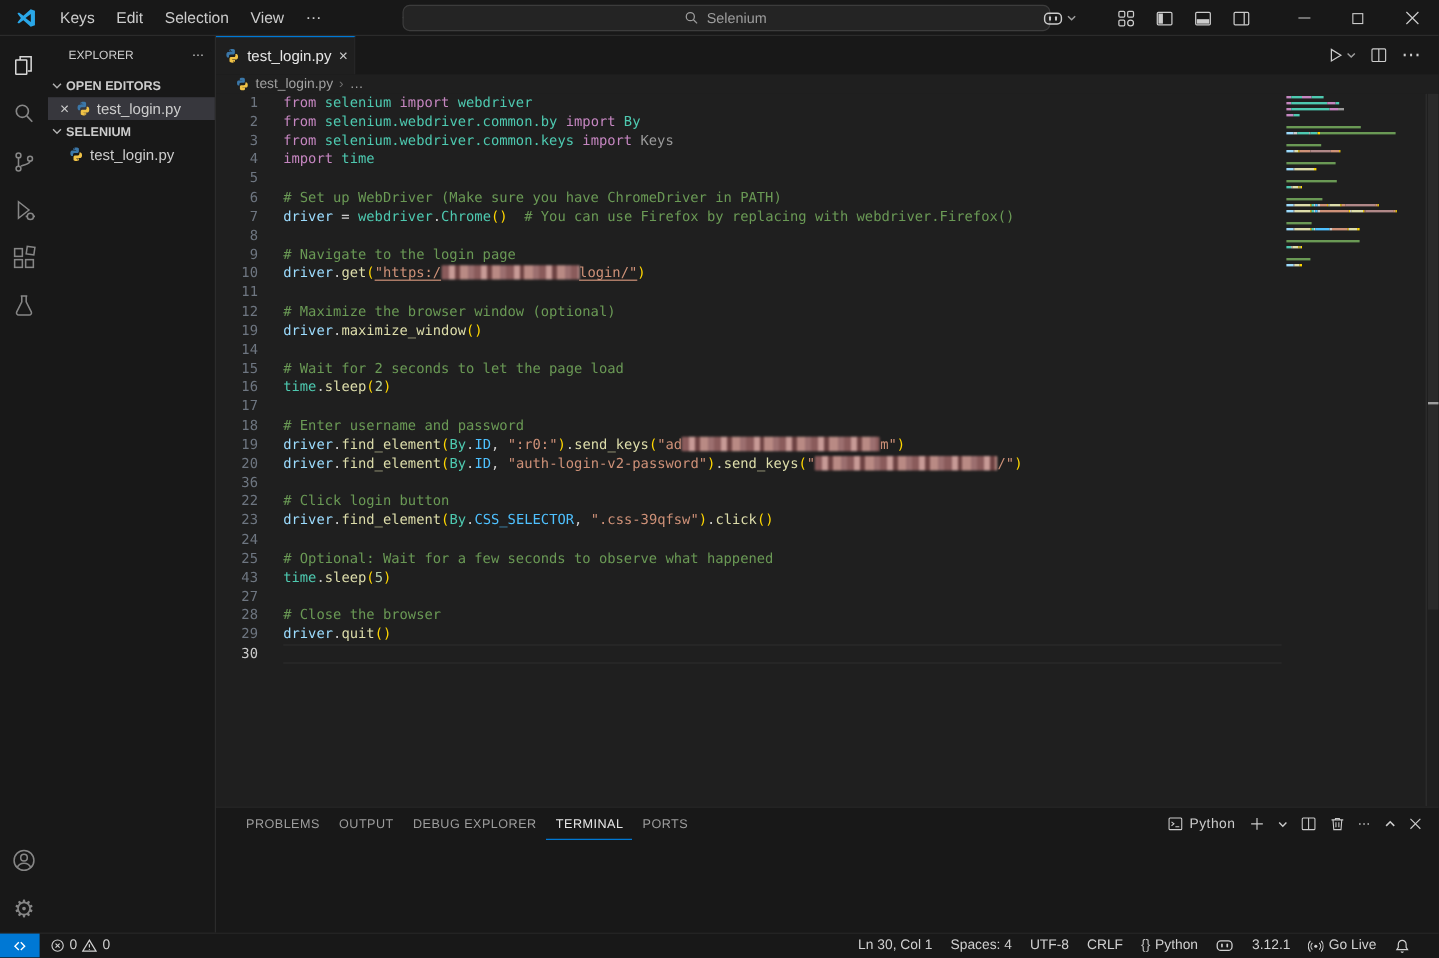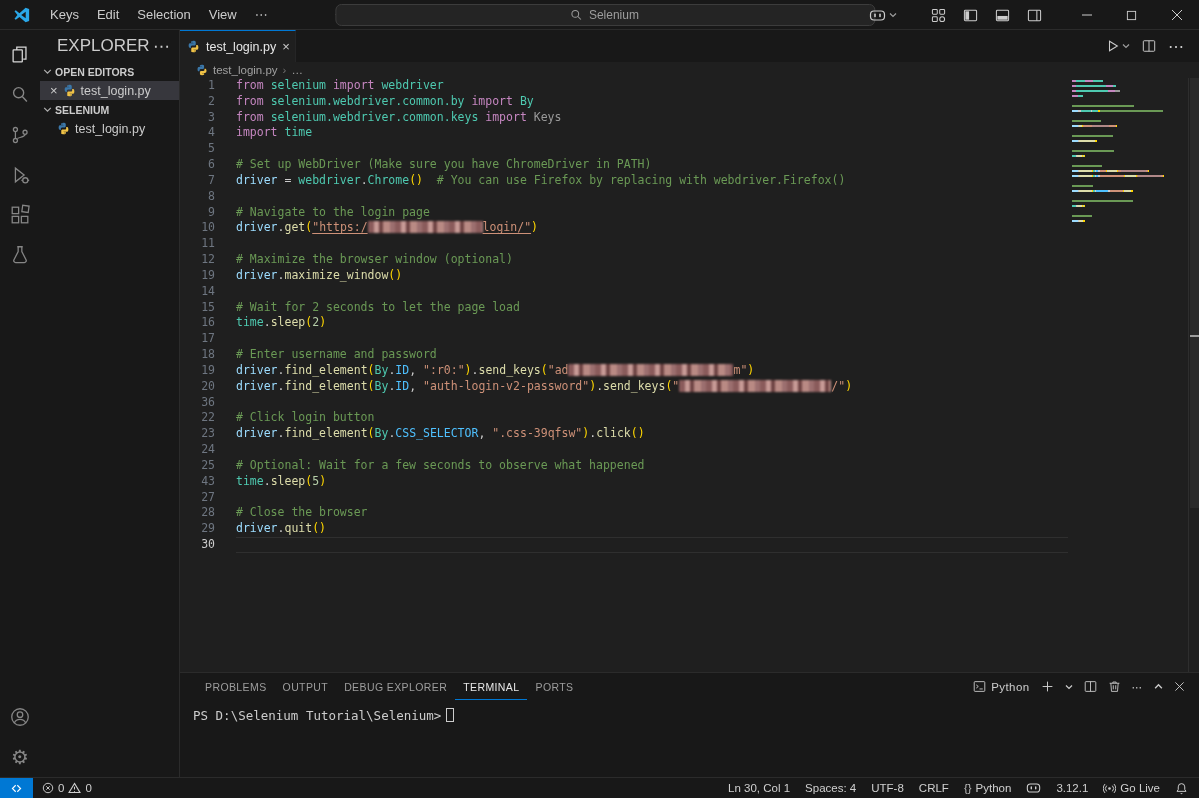--- a/index.html
+++ b/index.html
@@ -25,21 +25,21 @@
   
   .main { display:flex; height:747px; }
 
   .activitybar { width:40px; background:#181818; display:flex; flex-direction:column; align-items:center; padding-top:5px; }
   .ab-item { width:40px; height:40px; display:flex; align-items:center; justify-content:center; color:#868686; }
   .ab-item.active { color:#d7d7d7; }
   .ab-spacer { flex:1; }
   .gear-glyph { font-size:20px; line-height:20px; color:#868686; font-family:"DejaVu Sans", sans-serif; }
 
   .sidebar { width:140px; background:#181818; border-right:1px solid #2b2b2b; display:flex; flex-direction:column; font-size:12.5px; }
-  .sb-header { height:32px; display:flex; align-items:center; padding:0 8px 0 17px; font-size:17px; color:#cccccc; }
+  .sb-header { height:32px; display:flex; align-items:center; padding:0 8px 0 17px; font-size:10px; color:#cccccc; }
   .sb-header .more { margin-left:auto; letter-spacing:1px; color:#cccccc; }
   .sb-section-title { height:19px; display:flex; align-items:center; gap:3px; padding-left:3px; font-size:10.5px; font-weight:bold; color:#cccccc; }
   .sb-row { height:19px; display:flex; align-items:center; gap:5px; padding-left:22px; color:#cccccc; }
   .sb-row.selected { background:#37373d; padding-left:10px; }
   .sb-bottom { margin-top:auto; }
   .sb-collapsed { height:19px; display:flex; align-items:center; gap:4px; padding-left:6px; font-size:10.5px; font-weight:bold; color:#cccccc; border-top:1px solid #2b2b2b; }
   .chev { color:#b0b0b0; }
 
   .editor-col { flex:1; min-width:0; display:flex; flex-direction:column; background:#1f1f1f; }
   .tabbar { height:32px; background:#181818; display:flex; align-items:stretch; }
@@ -72,21 +72,21 @@
   .ptab.active { color:#e7e7e7; box-shadow: inset 0 -1px 0 #0078d4; }
   .panel-controls { margin-left:auto; display:flex; align-items:center; gap:11px; padding-right:14px; color:#cccccc; }
   .pc-profile { display:flex; align-items:center; gap:5px; font-size:11.5px; color:#cccccc; }
   .terminal { padding:8px 0 0 13px; font:12.5px "DejaVu Sans Mono", monospace; color:#cccccc; }
   .term-cursor { display:inline-block; width:8px; height:14px; border:1px solid #cccccc; vertical-align:-2px; margin-left:5px; }
 
   
   .statusbar { height:21px; background:#181818; border-top:1px solid #2b2b2b; display:flex; align-items:center; font-size:11.5px; color:#d0d0d0; }
   .sb-remote { width:33px; height:100%; background:#0078d4; color:#ffffff; display:flex; align-items:center; justify-content:center; }
   .sb-problems { display:flex; align-items:center; gap:4px; padding-left:9px; }
-  .sb-right { margin-left:auto; display:flex; align-items:center; gap:15px; padding-right:11px; }
+  .sb-right { margin-left:auto; display:flex; align-items:center; gap:15px; padding-right:24px; }
   .sb-item { display:flex; align-items:center; gap:4px; }
 </style>
 </head>
 <body>
 
 <div class="titlebar">
   <div class="tb-left">
     <span class="vscode-logo">
       <svg width="18" height="18" viewBox="0 0 24 24">
         <path fill="#2aa7e8" d="M16.8 2.2 21.5 4v16l-4.7 1.8-8.2-7.3-4.9 3.7L2 16.9 5.9 12 2 7.1l1.7-1.3 4.9 3.7z"></path>
@@ -439,23 +439,20 @@
                 <path d="m1 4.5 3-3 3 3"></path>
               </svg>
           </span>
           <span>
             <svg width="11" height="11" viewBox="0 0 12 12" stroke="#cccccc" stroke-width="1">
                 <path d="M1.5 1.5l9 9M10.5 1.5l-9 9"></path>
               </svg>
           </span>
         </div>
       </div>
-      <div class="terminal">
-        <span>PS D:\Selenium Tutorial\Selenium&gt;</span><span class="term-cursor"></span>
-      </div>
     </div>
   </div>
 </div>
 
 <div class="statusbar">
   <span class="sb-remote">
     <svg width="13" height="13" viewBox="0 0 16 16" fill="none" stroke="#ffffff" stroke-width="1.4">
         <path d="M7 4 3 8l4 4M9 4l4 4-4 4"></path>
       </svg>
   </span>

